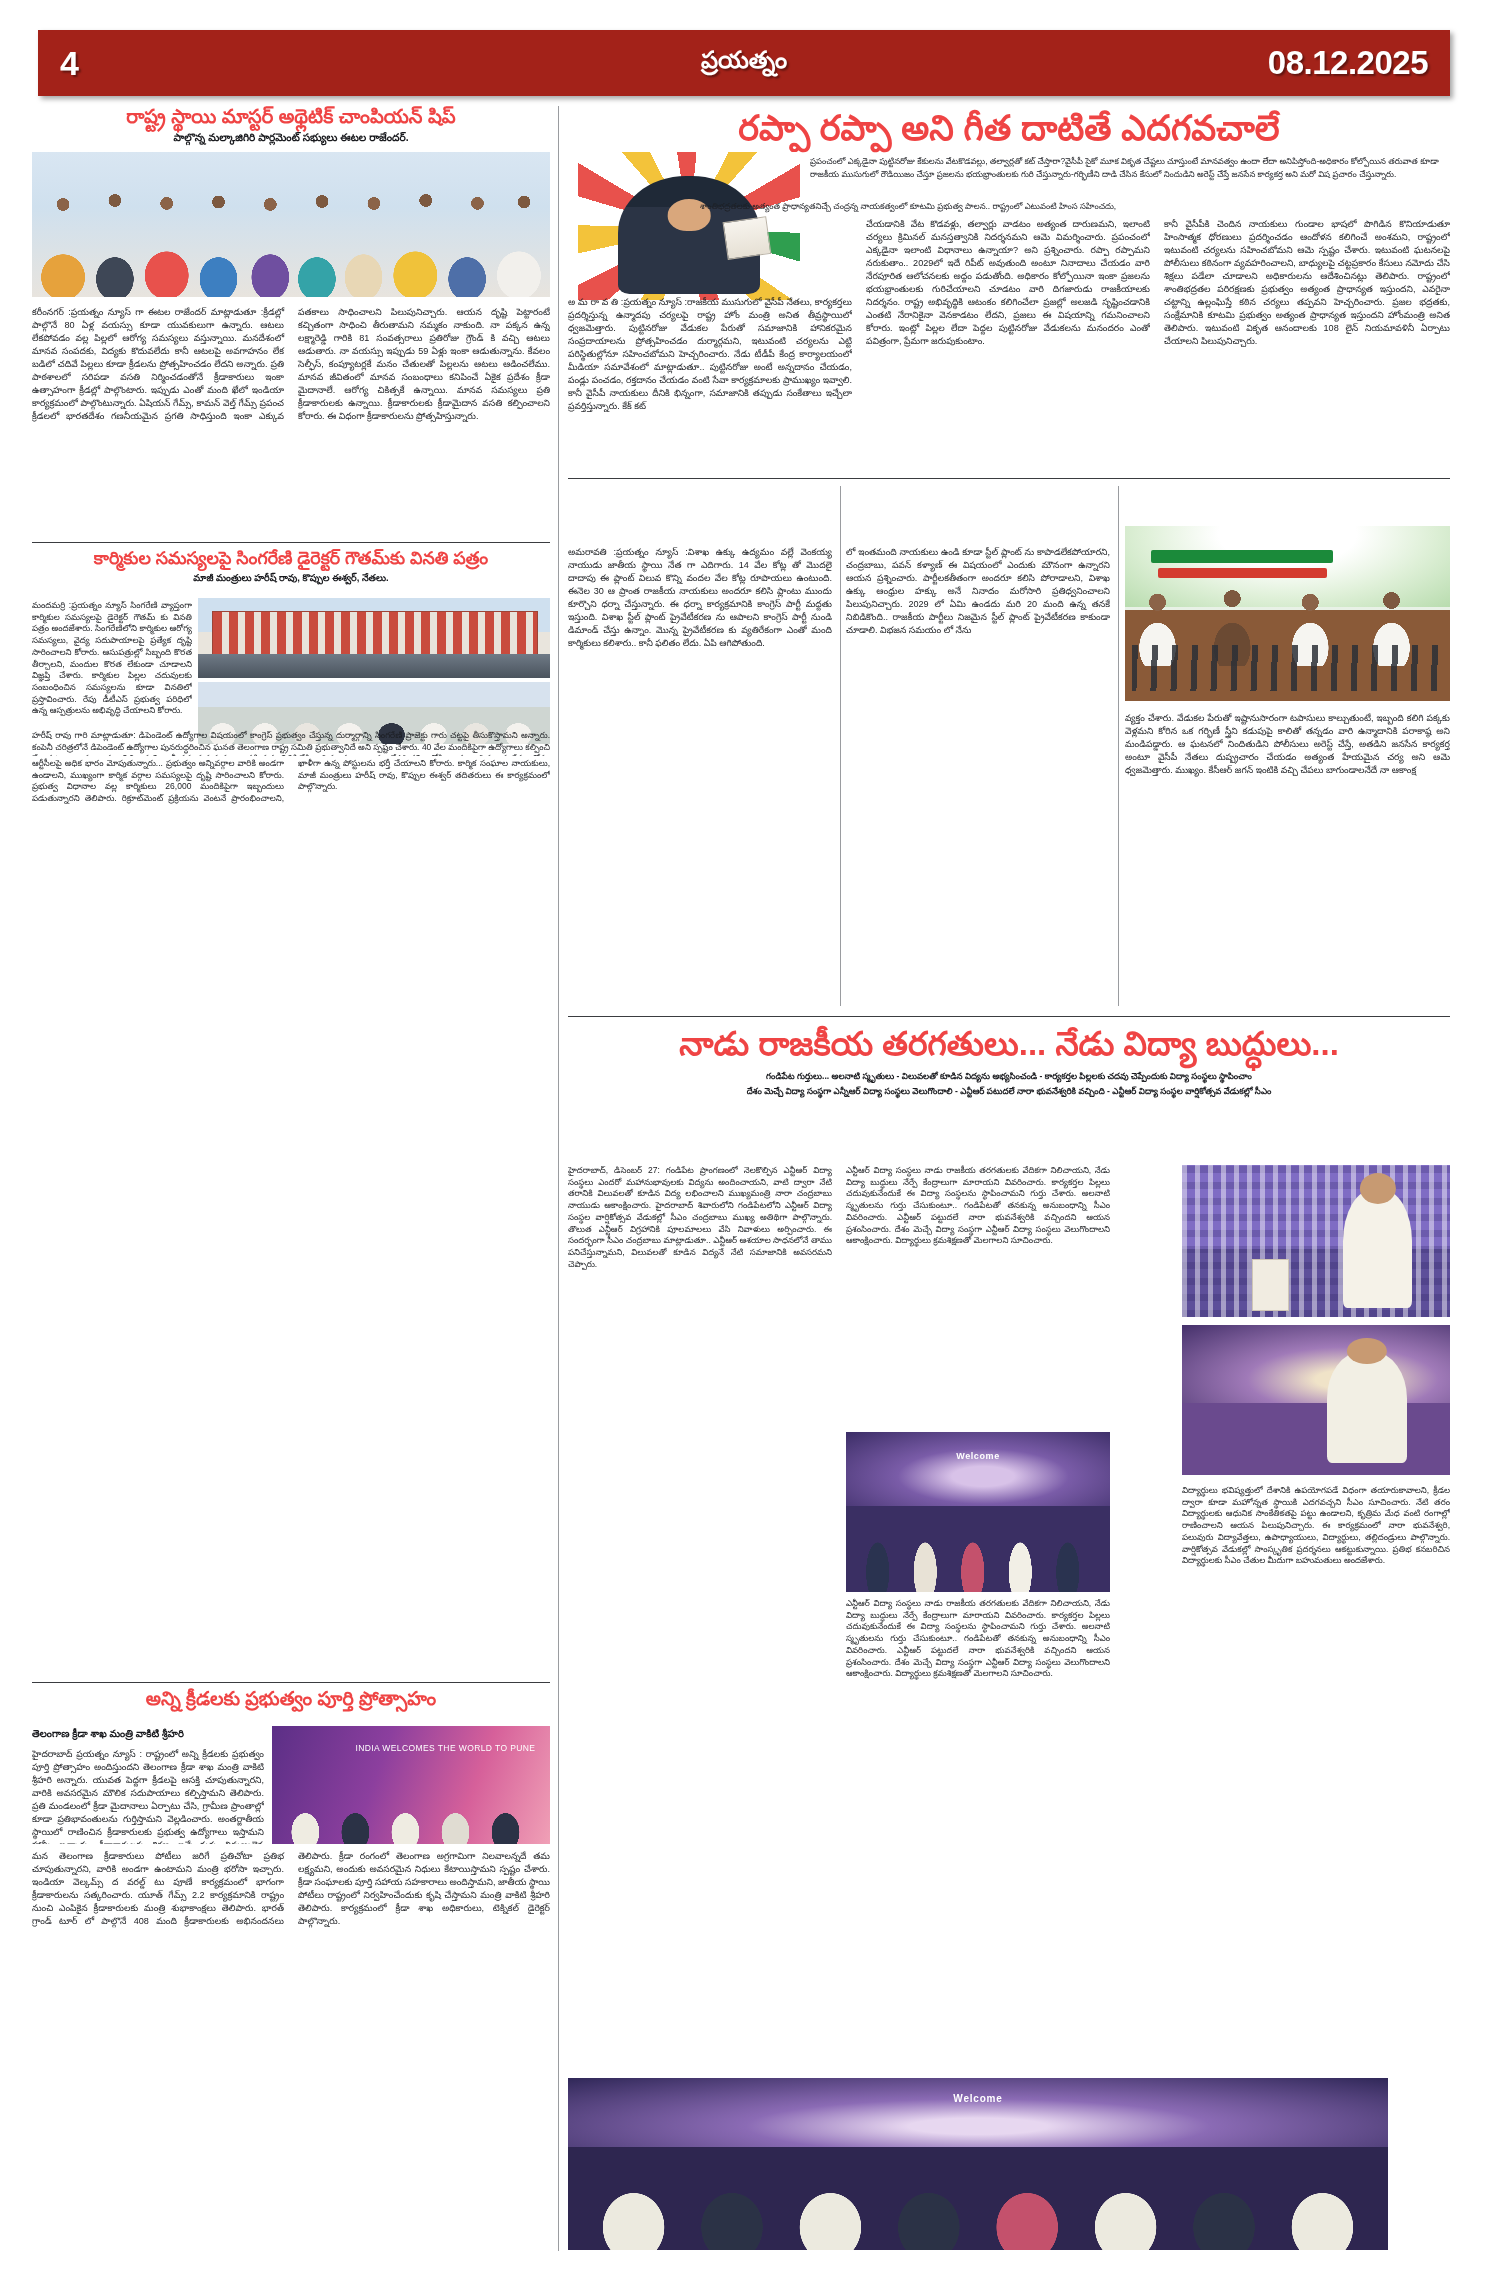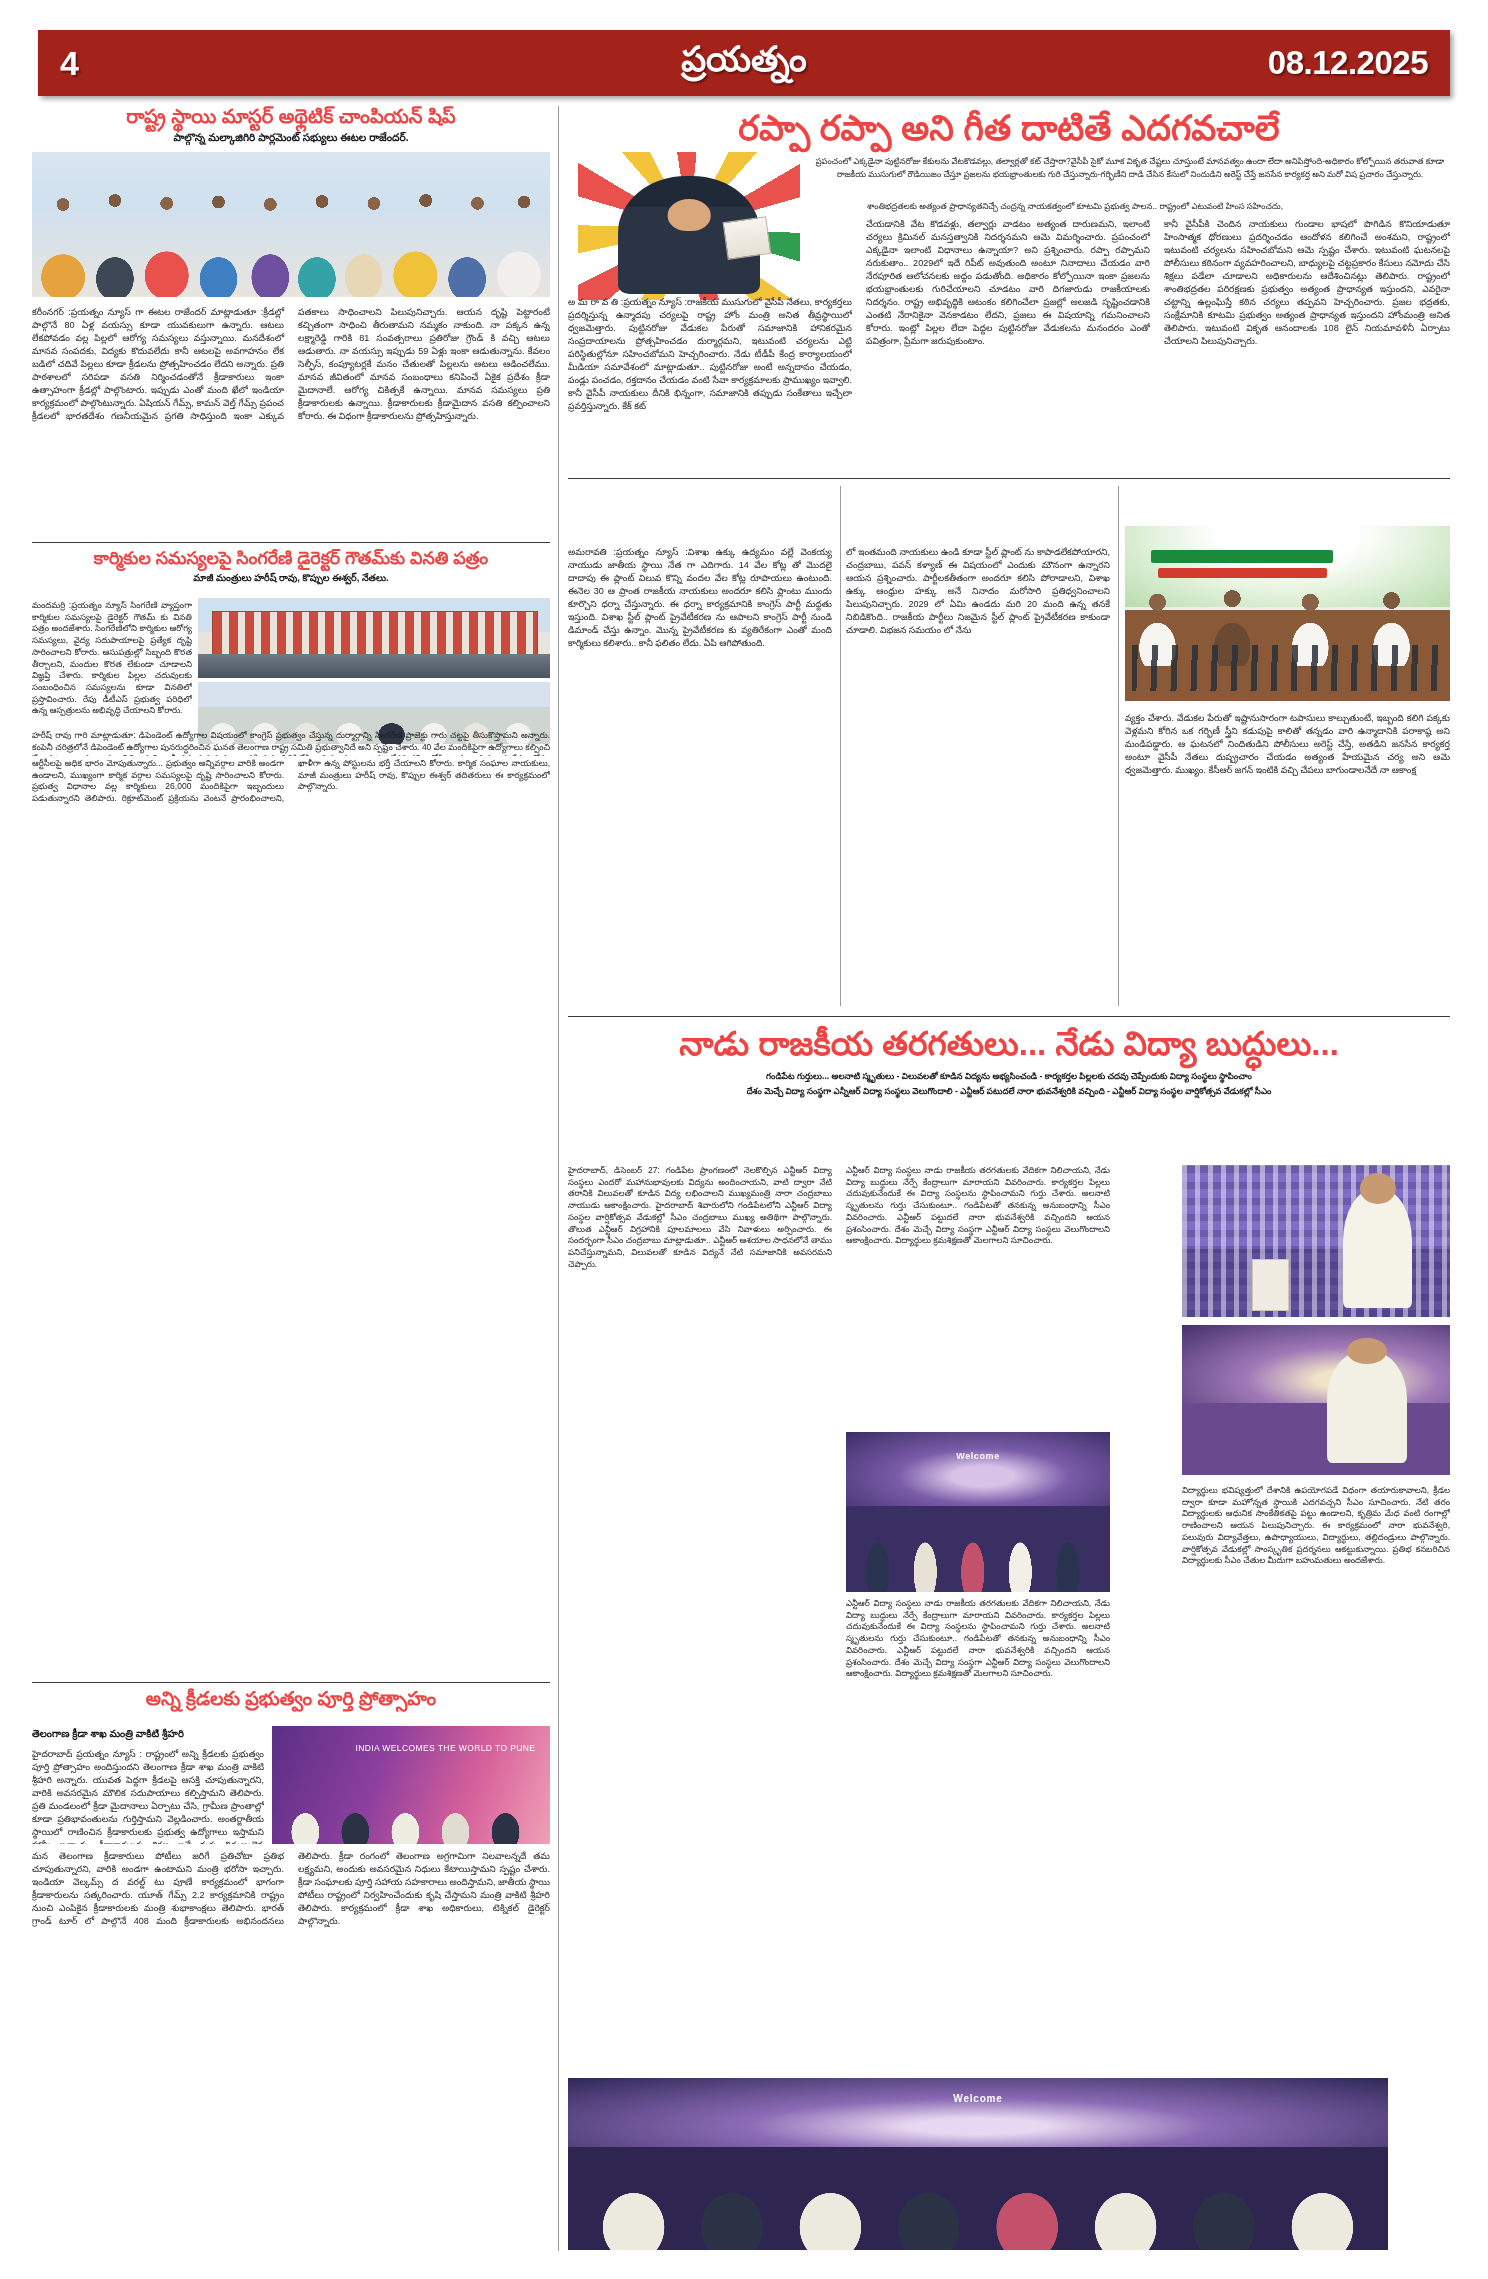--- a/index.html
+++ b/index.html
@@ -33,21 +33,21 @@
   }
   .masthead .page-num {
     color: #fff;
     font-size: 34px;
     font-weight: bold;
     letter-spacing: 0.5px;
     text-shadow: 2px 2px 2px rgba(0,0,0,.4);
   }
   .masthead .title {
     color: #fff;
-    font-size: 35px;
+    font-size: 24px;
     font-weight: bold;
     letter-spacing: 0px;
     text-shadow: 2px 2px 2px rgba(0,0,0,.4);
     position: absolute;
     left: 50%;
     transform: translateX(-50%);
   }
   .masthead .date {
     color: #fff;
     font-size: 33px;
@@ -66,21 +66,20 @@
   .subhl {
     font-weight: bold;
     color: #17181c;
     text-align: center;
     font-size: 10.5px;
     line-height: 1.3;
     margin-top: 3px;
   }
   .deck {
     color: #1d1f24;
-    text-align: center;
     font-size: 8.4px;
     line-height: 1.55;
   }
   .body {
     color: #1b1d21;
     font-size: 9.1px;
     line-height: 1.43;
     text-align: justify;
     text-justify: inter-word;
     hyphens: auto;

